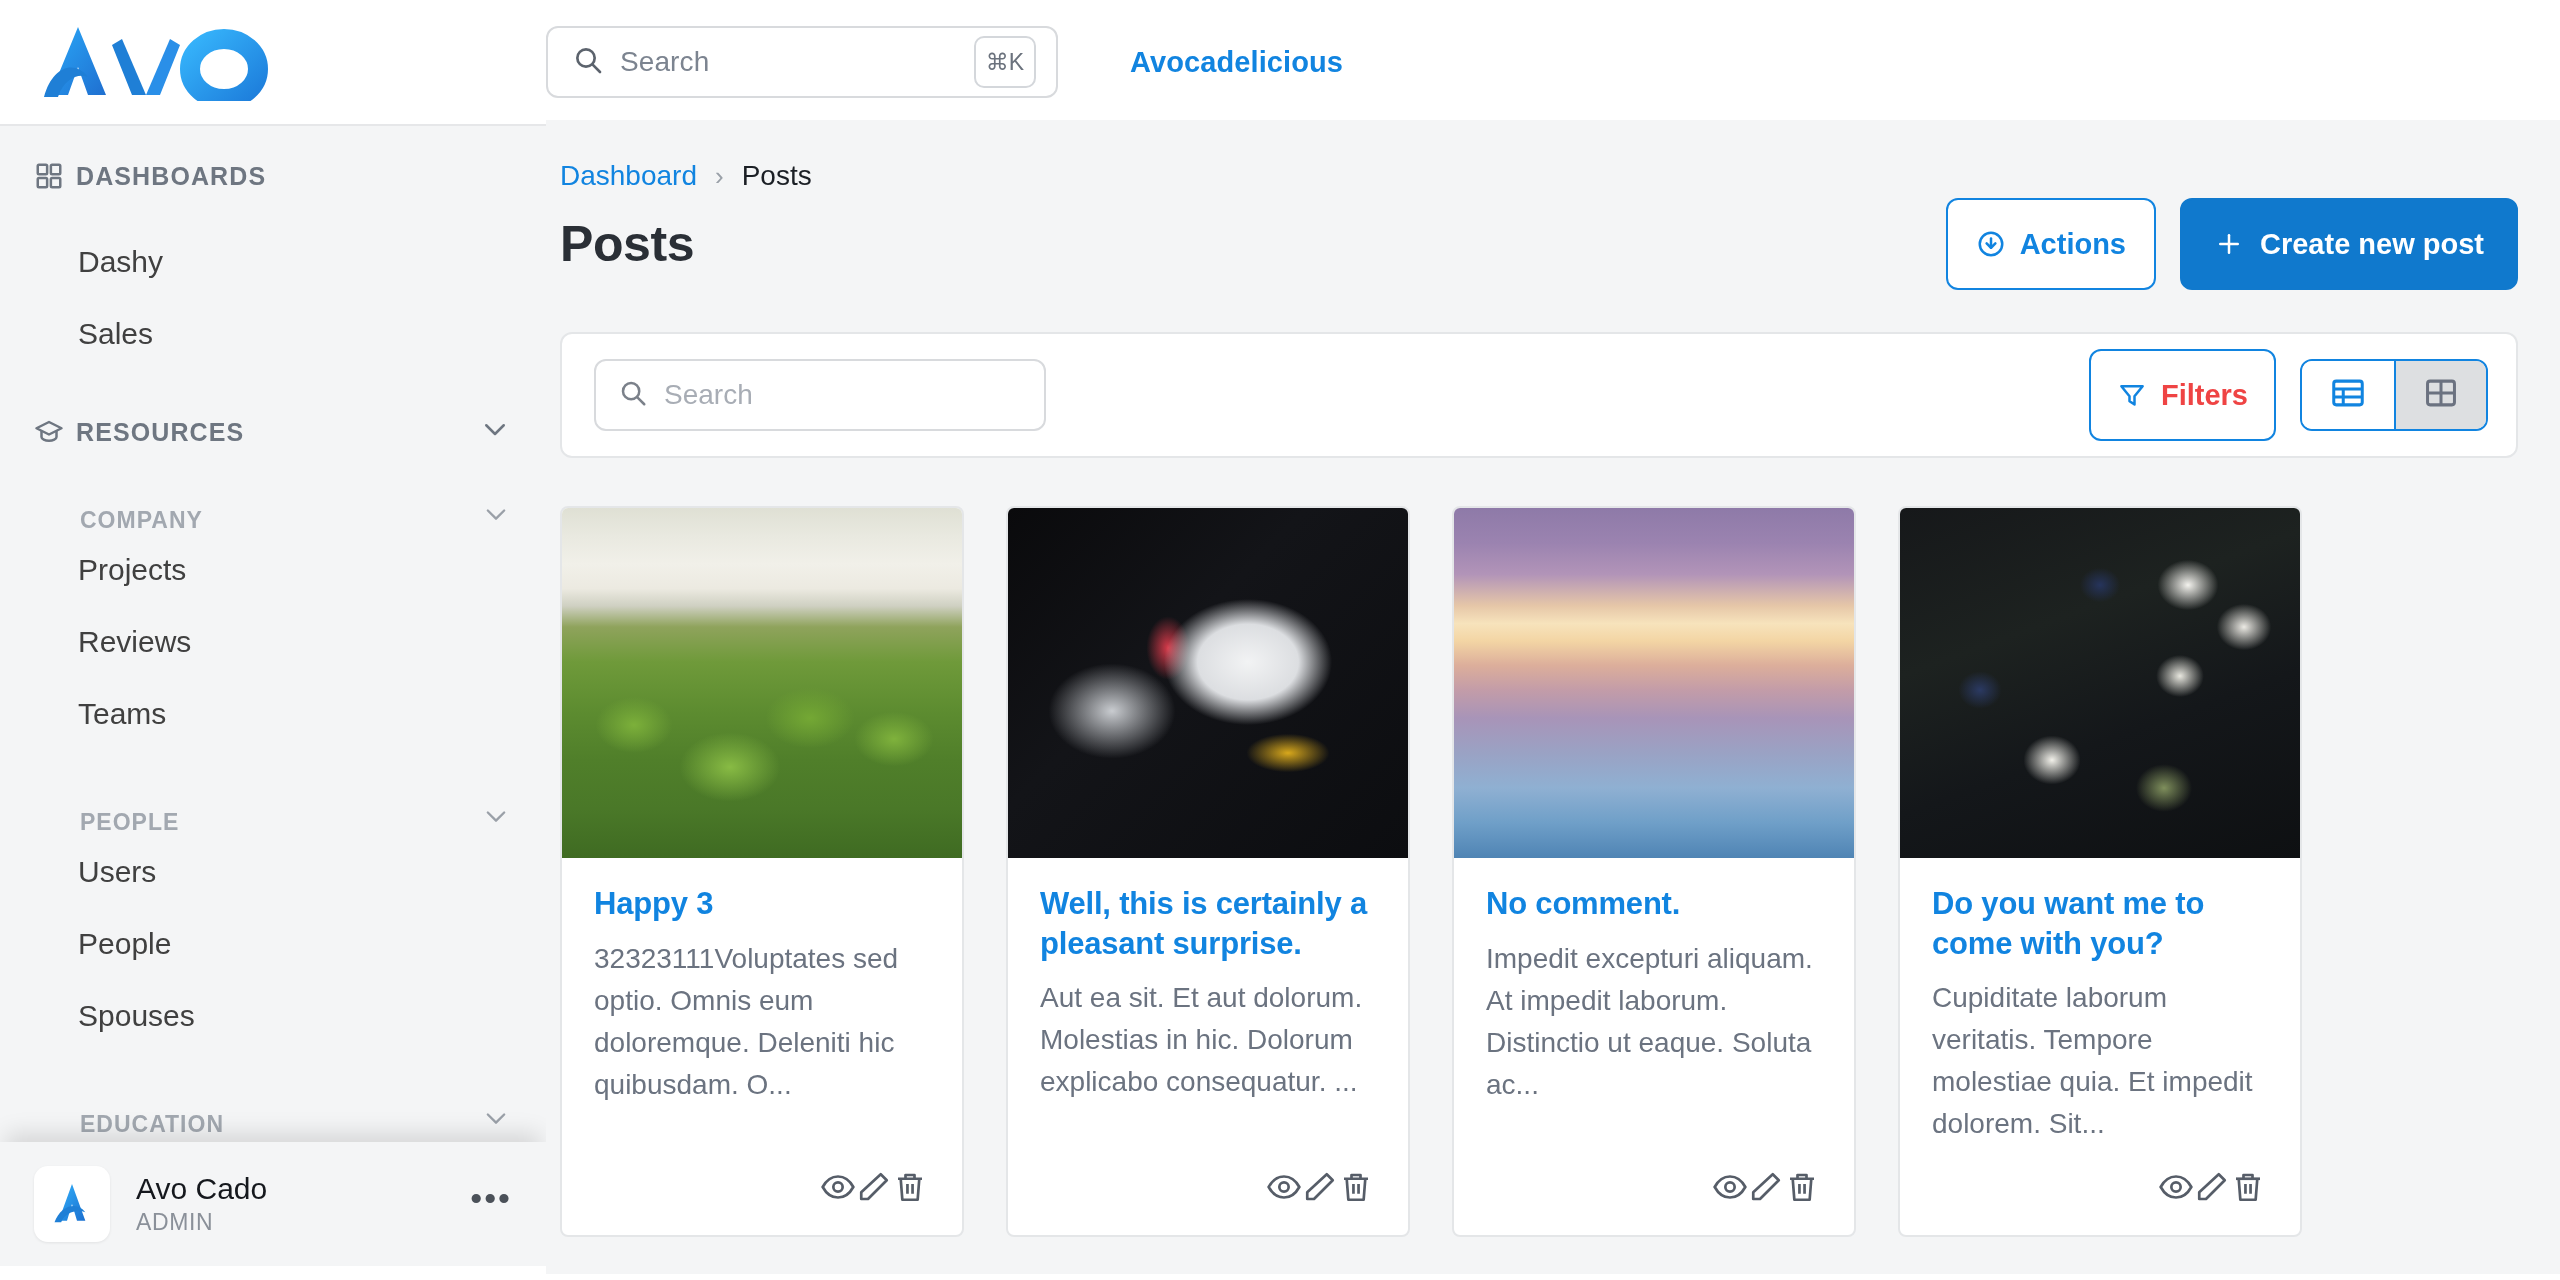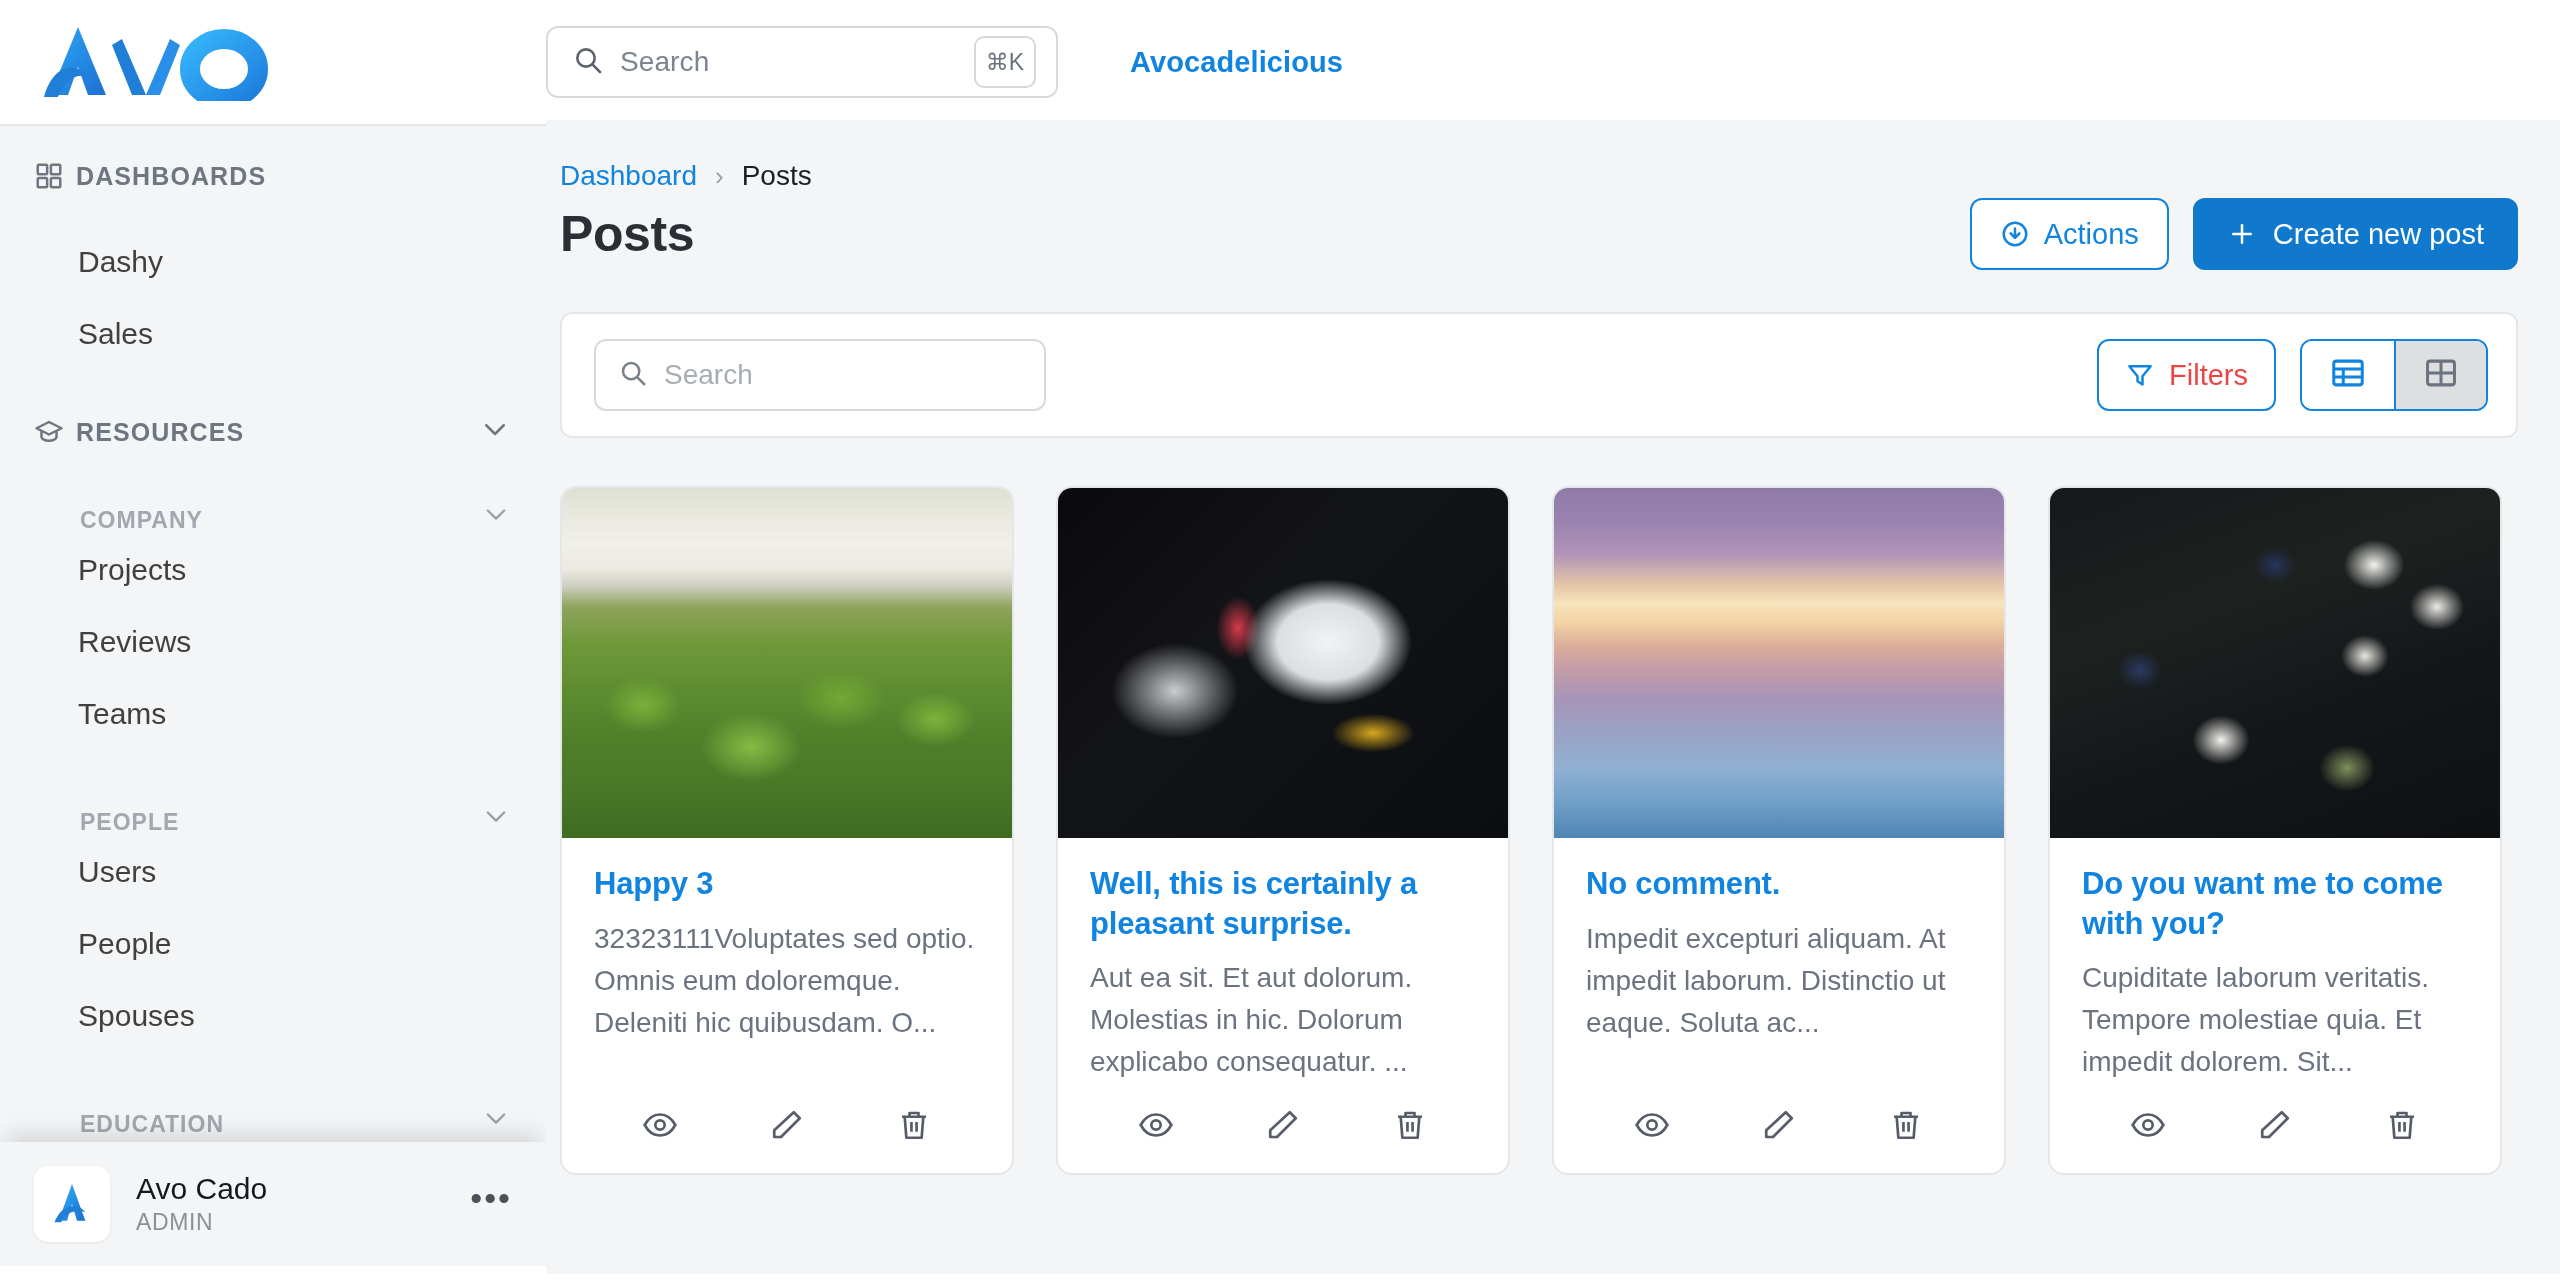--- a/index.html
+++ b/index.html
@@ -128,22 +128,22 @@
   .page-head {
     display: flex; align-items: center;
     padding: 22px 42px 0 14px;
   }
   .page-title {
     font-size: 50px; font-weight: 700; color: #2a2f36;
     letter-spacing: -.4px; flex: 1 1 auto;
   }
   .btn {
     display: inline-flex; align-items: center; justify-content: center;
-    height: 72px; border-radius: 12px; cursor: pointer;
-    font-size: 29px; font-weight: 400; white-space: nowrap;
+    height: 92px; border-radius: 12px; cursor: pointer;
+    font-size: 29px; font-weight: 700; white-space: nowrap;
   }
   .btn-actions {
     background: #fff; border: 2px solid #1184e0; color: #1184e0;
     padding: 0 28px; margin-right: 24px;
   }
   .btn-actions .bi { margin-right: 14px; display: flex; }
   .btn-create {
     background: #1079cd; border: 2px solid #1079cd; color: #fff;
     padding: 0 32px;
   }
@@ -179,24 +179,24 @@
   }
   .vt-active { background: #fff; }
   .vt-inactive { background: #dddfe1; border-left: 2px solid #1184e0; }
 
   
   .grid {
     display: flex; gap: 42px;
     padding: 48px 42px 0 14px;
   }
   .card {
-    width: 454px;
-    background: #fff; border: 2px solid #e4e6e8; border-radius: 16px;
+    width: 404px;
+    background: #fff; border: 2px solid #e4e6e8; border-radius: 8px;
     overflow: hidden;
-    display: flex; flex-direction: column;
+    display: flex; flex-direction: column; align-items: flex-end;
   }
   .card-img { width: 100%; height: 350px; position: relative; overflow: hidden; }
   .card-body { padding: 26px 32px 0 32px; flex: 1 1 auto; }
   .card-title {
     color: #1184e0; font-size: 31px; font-weight: 700;
     line-height: 1.28; letter-spacing: -.2px;
     text-decoration: none; cursor: pointer; display: block;
   }
   .card-text {
     margin-top: 14px; color: #6b7380; font-size: 28px; line-height: 1.5;

